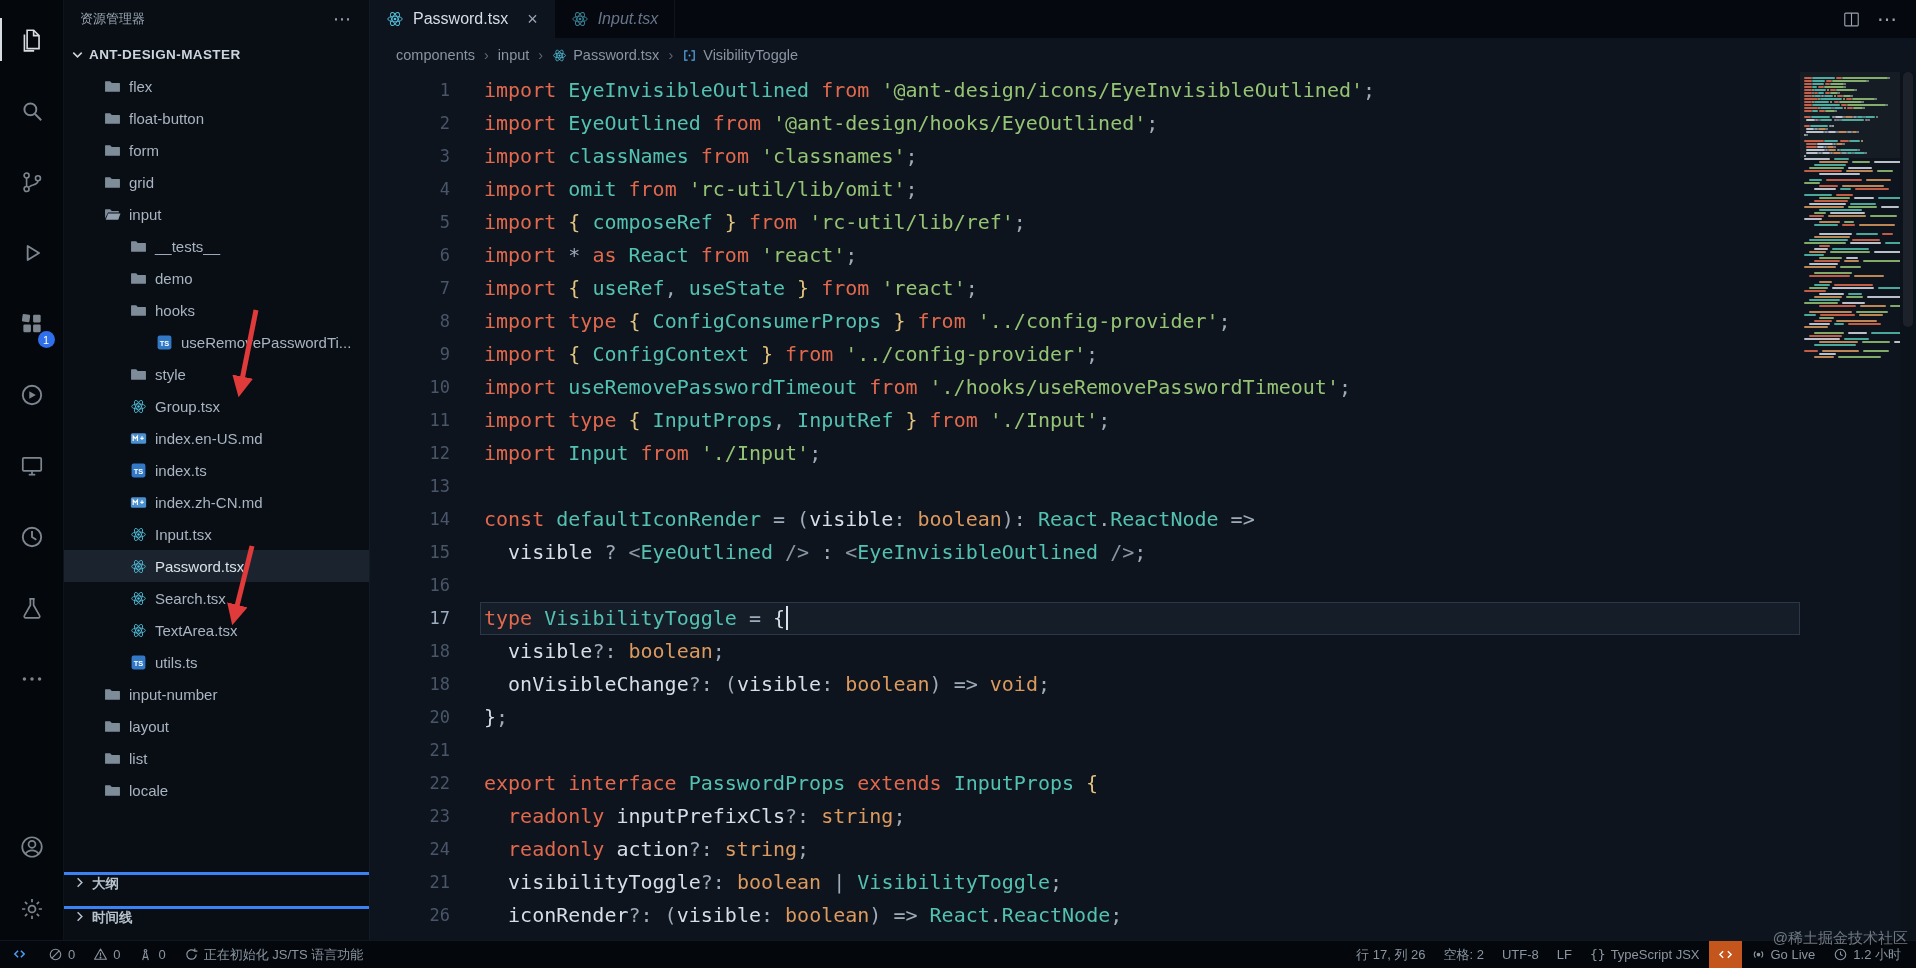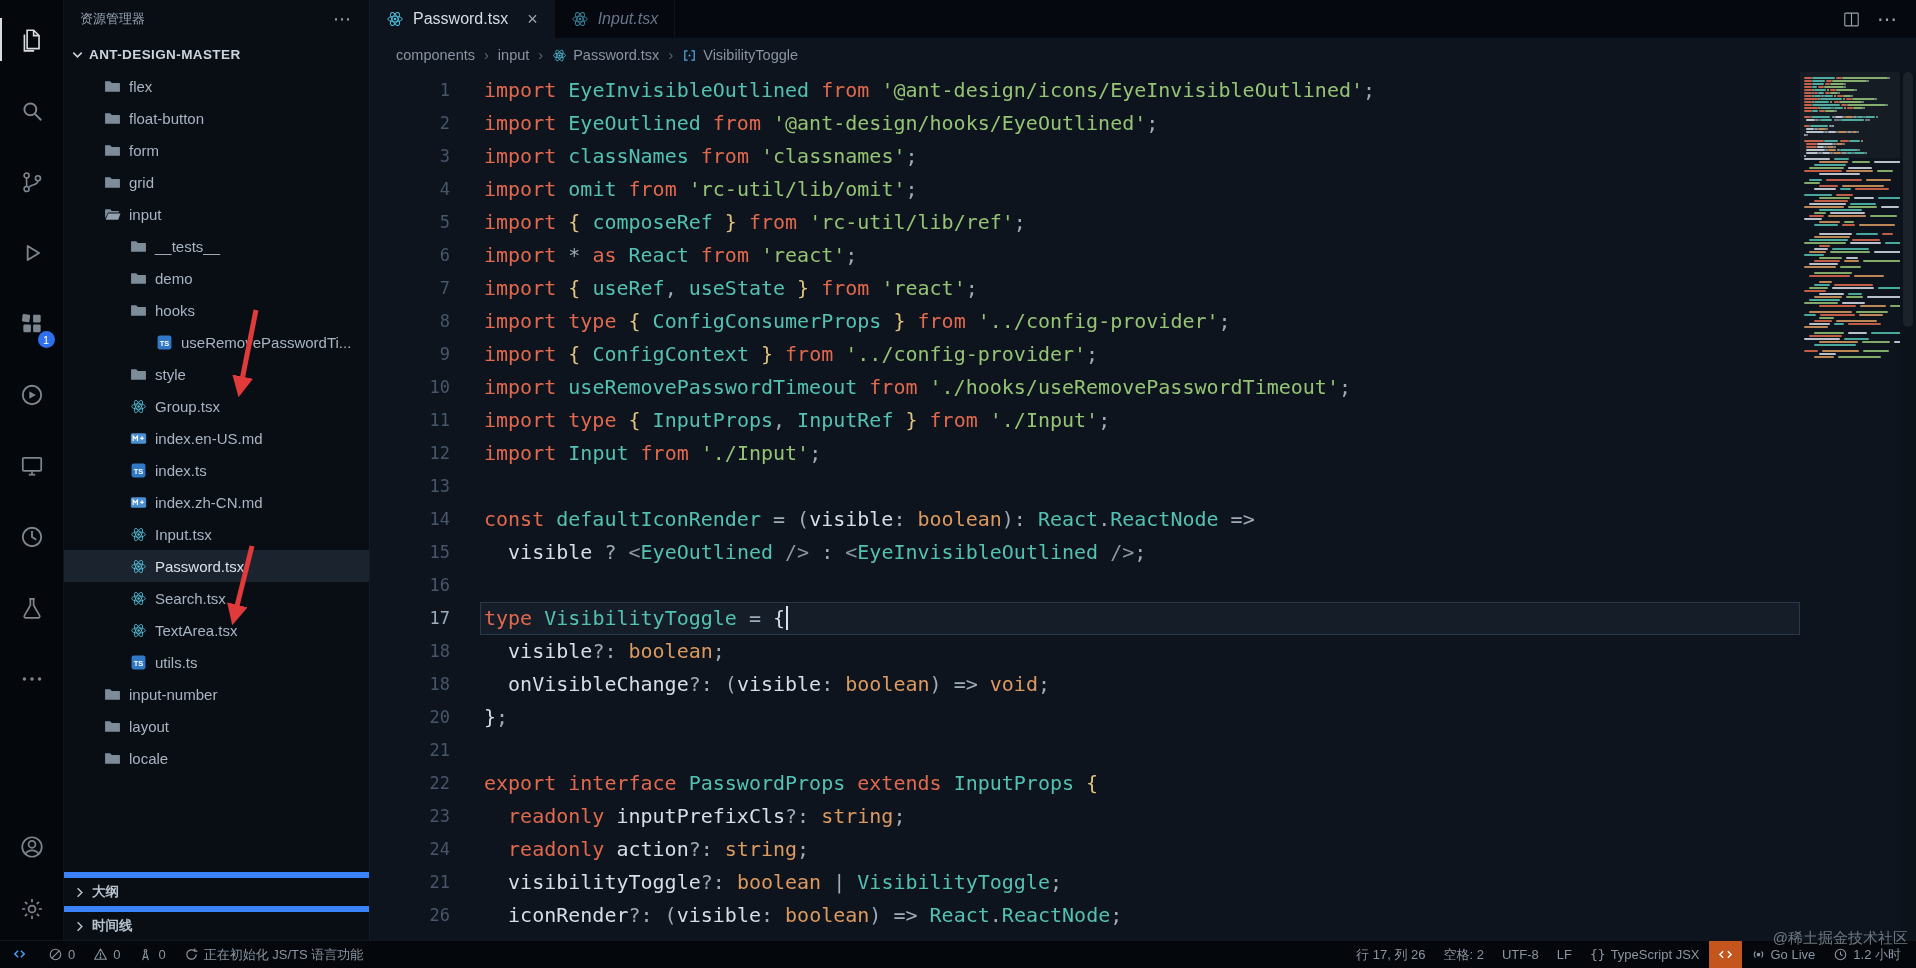--- a/index.html
+++ b/index.html
@@ -23,21 +23,21 @@
   .sb-more{color:#9aa5b2;font-size:18px;cursor:pointer;letter-spacing:2px}
   .tree-root-row{height:32px;flex:none;display:flex;align-items:center;gap:4px;padding-left:6px;color:#ccd5de;font-weight:bold;font-size:13.5px;letter-spacing:.4px;cursor:pointer}
   .tree{flex:1;overflow:hidden}
   .tree-row{height:32px;display:flex;align-items:center;gap:8px;color:#a9b4c0;font-size:15px;cursor:pointer;white-space:nowrap}
   .tree-row.selected{background:#1b232e;color:#d9e0e8}
   .icn{display:inline-flex;flex:none}
   .tree-row .icn svg{width:17px;height:17px}
   .tree-root-row .icn svg{width:15px;height:15px}
   .annot{position:absolute;left:0;top:0;width:306px;height:100%;pointer-events:none;z-index:10}
   .sb-bottom{flex:none}
-  .sb-section{height:34px;border-top:6px solid #3b82f6;display:flex;align-items:center;gap:5px;padding:0 8px;color:#b6c1cc;font-size:13.5px;font-weight:bold;cursor:pointer}
+  .sb-section{height:34px;border-top:3px solid #3b82f6;display:flex;gap:5px;padding:0 8px;color:#b6c1cc;font-size:13.5px;font-weight:bold;cursor:pointer}
   .sb-section .icn svg{width:15px;height:15px}
 
   
   .main{flex:1;display:flex;flex-direction:column;min-width:0;background:#0d141d}
   .tabbar{height:38px;flex:none;background:#05090f;display:flex;align-items:stretch}
   .tabs{display:flex}
   .tab{display:flex;align-items:center;gap:9px;padding:0 16px;font-size:16px;color:#68758a;background:#05090f;border-right:1px solid #10151d;cursor:pointer}
   .tab .icn{opacity:.65}
   .tab.active{background:#0d141d;color:#d6dde6}
   .tab.active .icn{opacity:1}
@@ -381,20 +381,28 @@
               </svg>
             </span>
             <span class="tree-label">layout</span>
           </div>
           <div class="tree-row" style="padding-left: 40px;">
             <span class="icn">
               <svg viewBox="0 0 16 16">
                 <path fill="#7e8c9a" d="M1.5 3h4.3l1.5 1.7h7.2c.3 0 .5.2.5.5v7.3c0 .3-.2.5-.5.5h-13a.5.5 0 0 1-.5-.5V3.5c0-.3.2-.5.5-.5z"></path>
               </svg>
             </span>
+            <span class="tree-label">list</span>
+          </div>
+          <div class="tree-row" style="padding-left: 40px;">
+            <span class="icn">
+              <svg viewBox="0 0 16 16">
+                <path fill="#7e8c9a" d="M1.5 3h4.3l1.5 1.7h7.2c.3 0 .5.2.5.5v7.3c0 .3-.2.5-.5.5h-13a.5.5 0 0 1-.5-.5V3.5c0-.3.2-.5.5-.5z"></path>
+              </svg>
+            </span>
             <span class="tree-label">locale</span>
           </div>
         </div>
       <svg class="annot" preserveAspectRatio="none" viewBox="0 0 306 940">
           <defs>
             <marker id="ah" viewBox="0 0 10 10" refX="6.5" refY="5" markerWidth="4.2" markerHeight="4.2" orient="auto">
               <path d="M0 0L10 5L0 10z" fill="#e03a3a"></path>
             </marker>
           </defs>
           <path d="M192 310 L176 390" stroke="#e03a3a" stroke-width="5" fill="none" marker-end="url(#ah)"></path>

